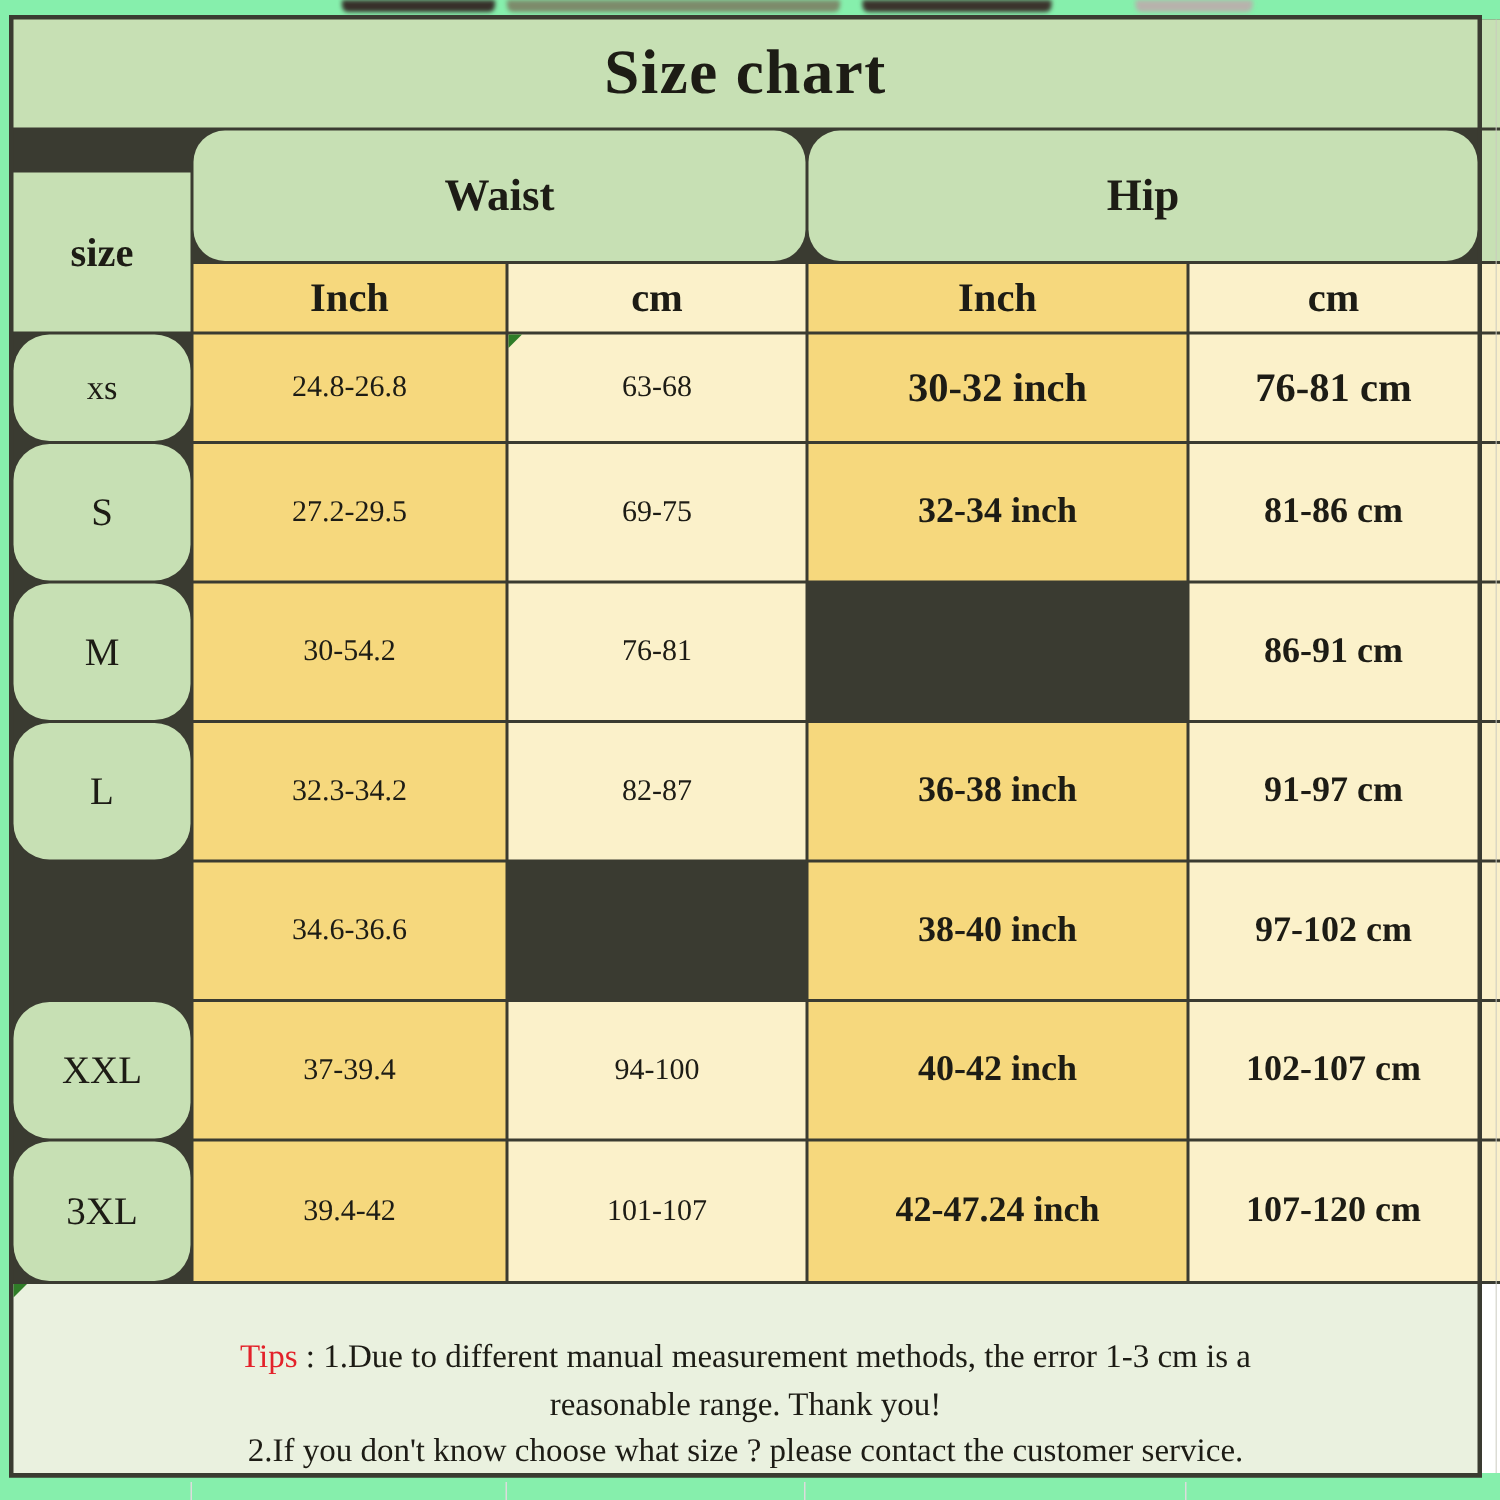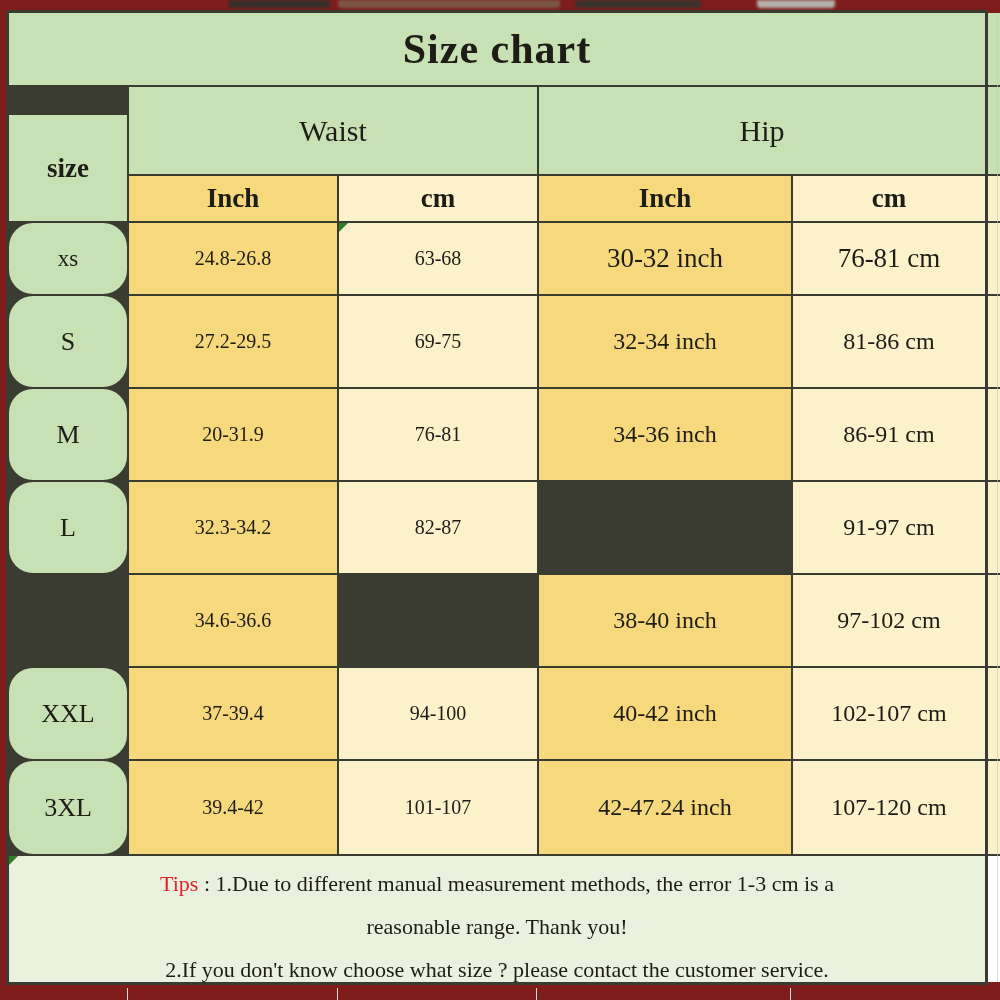--- a/index.html
+++ b/index.html
@@ -1,19 +1,19 @@
 <!DOCTYPE html>
 <html><head>
 <meta charset="utf-8">
 <style>
   html,body{margin:0;padding:0;}
   .sheet{
     position:relative;
     width:1000px;height:1000px;
-    background:#7f1d1d;
+    background:#86efac;
     font-family:"Liberation Serif","DejaVu Serif",serif;
     color:#1d1c15;
     overflow:hidden;
   }
   
   .smudge{position:absolute;top:0;height:8px;filter:blur(1.5px);border-radius:0 0 4px 4px;}
   .sm1{left:228px;width:102px;background:#37302a;}
   .sm2{left:338px;width:222px;background:#7a6a56;opacity:.75;}
   .sm3{left:575px;width:126px;background:#3b342d;}
   .sm4{left:757px;width:78px;background:#b7b2ac;}
@@ -45,39 +45,39 @@
   .a-sh2{grid-area:3/3;}
   .a-sh3{grid-area:3/4;}
   .a-sh4{grid-area:3/5;}
   .gr4{grid-row:4;} .gr5{grid-row:5;} .gr6{grid-row:6;} .gr7{grid-row:7;}
   .gr8{grid-row:8;} .gr9{grid-row:9;} .gr10{grid-row:10;text-align:center;}
   .gc1{grid-column:1;border-radius:24px;} .gc2{grid-column:2;} .gc3{grid-column:3;}
   .gc4{grid-column:4;} .gc5{grid-column:5;}
   .a-tips{grid-area:11/1/12/6;}
 
   .f-title{font-size:42px;font-weight:bold;letter-spacing:1px;}
-  .f-head{font-size:30px;font-weight:normal;}
+  .f-head{font-size:30px;font-weight:bold;border-radius:21px;}
   .f-subhead{font-size:27px;font-weight:bold;}
   .f-label{font-size:26px;}
   .f-winch,.f-wcm{font-size:20px;}
-  .f-hinch,.f-hcm{font-size:24px;}
+  .f-hinch,.f-hcm{font-size:24px;font-weight:bold;}
   .r-xs .f-label,.r-xs.f-label{font-size:23px;}
   .big{font-size:27px !important;}
 
   
   .tri{position:relative;}
   .tri::before{
     content:"";position:absolute;top:0;left:0;
     border-top:9px solid #2f7d28;border-right:9px solid transparent;
   }
 
   
   .tipsbox{
-    flex-direction:column;justify-content:space-between;
-    padding-top:12px;font-size:22px;line-height:1.42;gap:12px;
+    flex-direction:column;justify-content:flex-end;
+    padding-top:12px;font-size:22px;line-height:1.42;
   }
   .tipsbox p{margin:0;}
   .tips-red{color:#e3212a;}
 
   
   .sliver{
     position:absolute;left:988px;top:13px;width:12px;
     display:grid;
     grid-template-rows:72px 87px 45px 71px 91px 91px 91px 91px 91px 93px 126px;
     gap:2px;background:#3a3b31;
@@ -118,28 +118,28 @@
     <div class="cell bg-yellow gr4 gc4 f-hinch big">30-32 inch</div>
     <div class="cell bg-cream gr4 gc5 f-hcm big">76-81 cm</div>
 
     <div class="cell bg-green gr5 gc1 f-label">S</div>
     <div class="cell bg-yellow gr5 gc2 f-winch">27.2-29.5</div>
     <div class="cell bg-cream gr5 gc3 f-wcm">69-75</div>
     <div class="cell bg-yellow gr5 gc4 f-hinch">32-34 inch</div>
     <div class="cell bg-cream gr5 gc5 f-hcm">81-86 cm</div>
 
     <div class="cell bg-green gr6 gc1 f-label">M</div>
-    <div class="cell bg-yellow gr6 gc2 f-winch">20-31.9</div>
+    <div class="cell bg-yellow gr6 gc2 f-winch">30-54.2</div>
     <div class="cell bg-cream gr6 gc3 f-wcm">76-81</div>
-    <div class="cell bg-yellow gr6 gc4 f-hinch">34-36 inch</div>
     <div class="cell bg-cream gr6 gc5 f-hcm">86-91 cm</div>
 
     <div class="cell bg-green gr7 gc1 f-label">L</div>
     <div class="cell bg-yellow gr7 gc2 f-winch">32.3-34.2</div>
     <div class="cell bg-cream gr7 gc3 f-wcm">82-87</div>
+    <div class="cell bg-yellow gr7 gc4 f-hinch">36-38 inch</div>
     <div class="cell bg-cream gr7 gc5 f-hcm">91-97 cm</div>
 
     <div class="cell bg-yellow gr8 gc2 f-winch">34.6-36.6</div>
     <div class="cell bg-yellow gr8 gc4 f-hinch">38-40 inch</div>
     <div class="cell bg-cream gr8 gc5 f-hcm">97-102 cm</div>
 
     <div class="cell bg-green gr9 gc1 f-label">XXL</div>
     <div class="cell bg-yellow gr9 gc2 f-winch">37-39.4</div>
     <div class="cell bg-cream gr9 gc3 f-wcm">94-100</div>
     <div class="cell bg-yellow gr9 gc4 f-hinch">40-42 inch</div>

